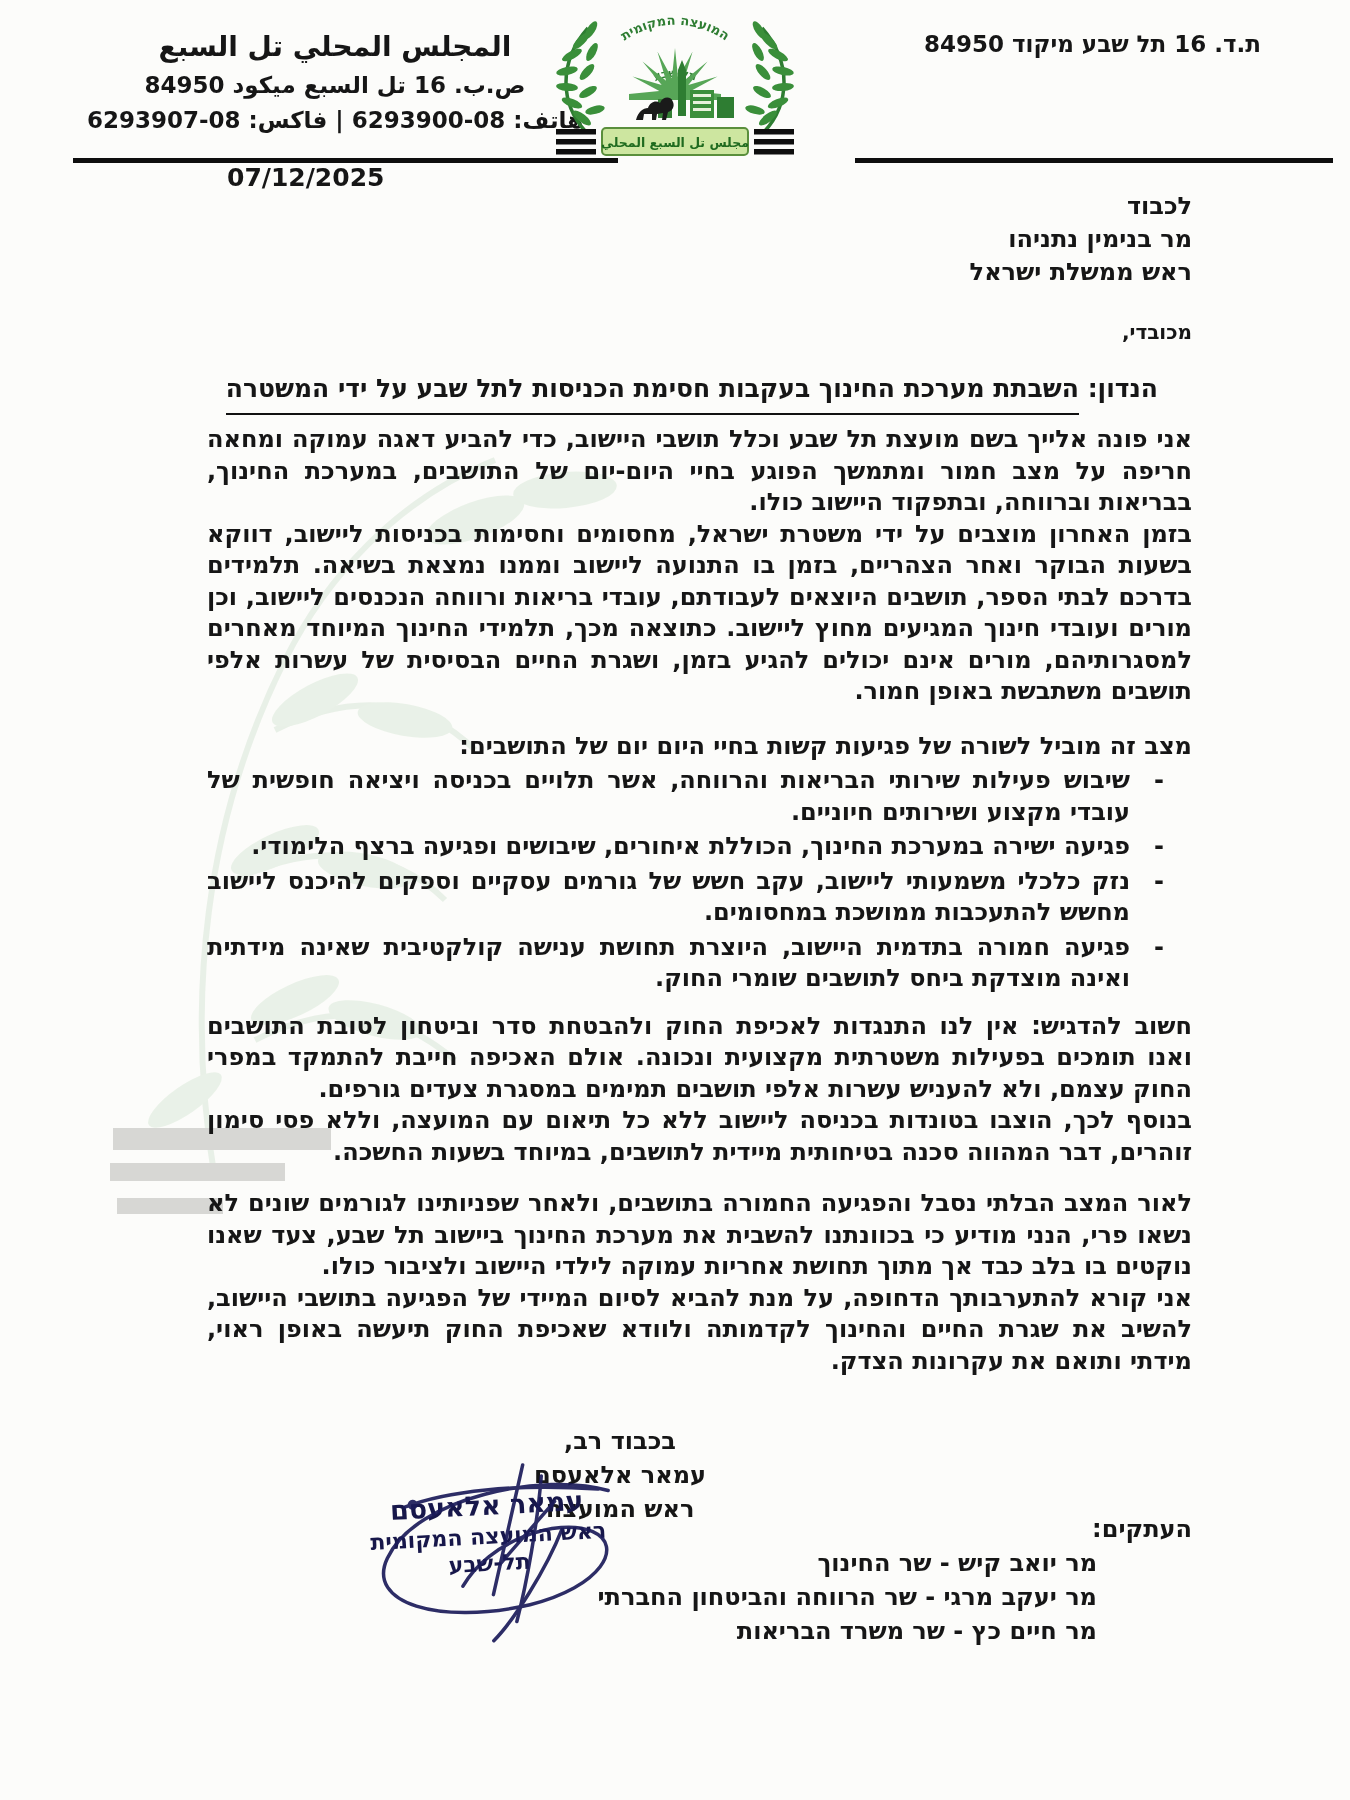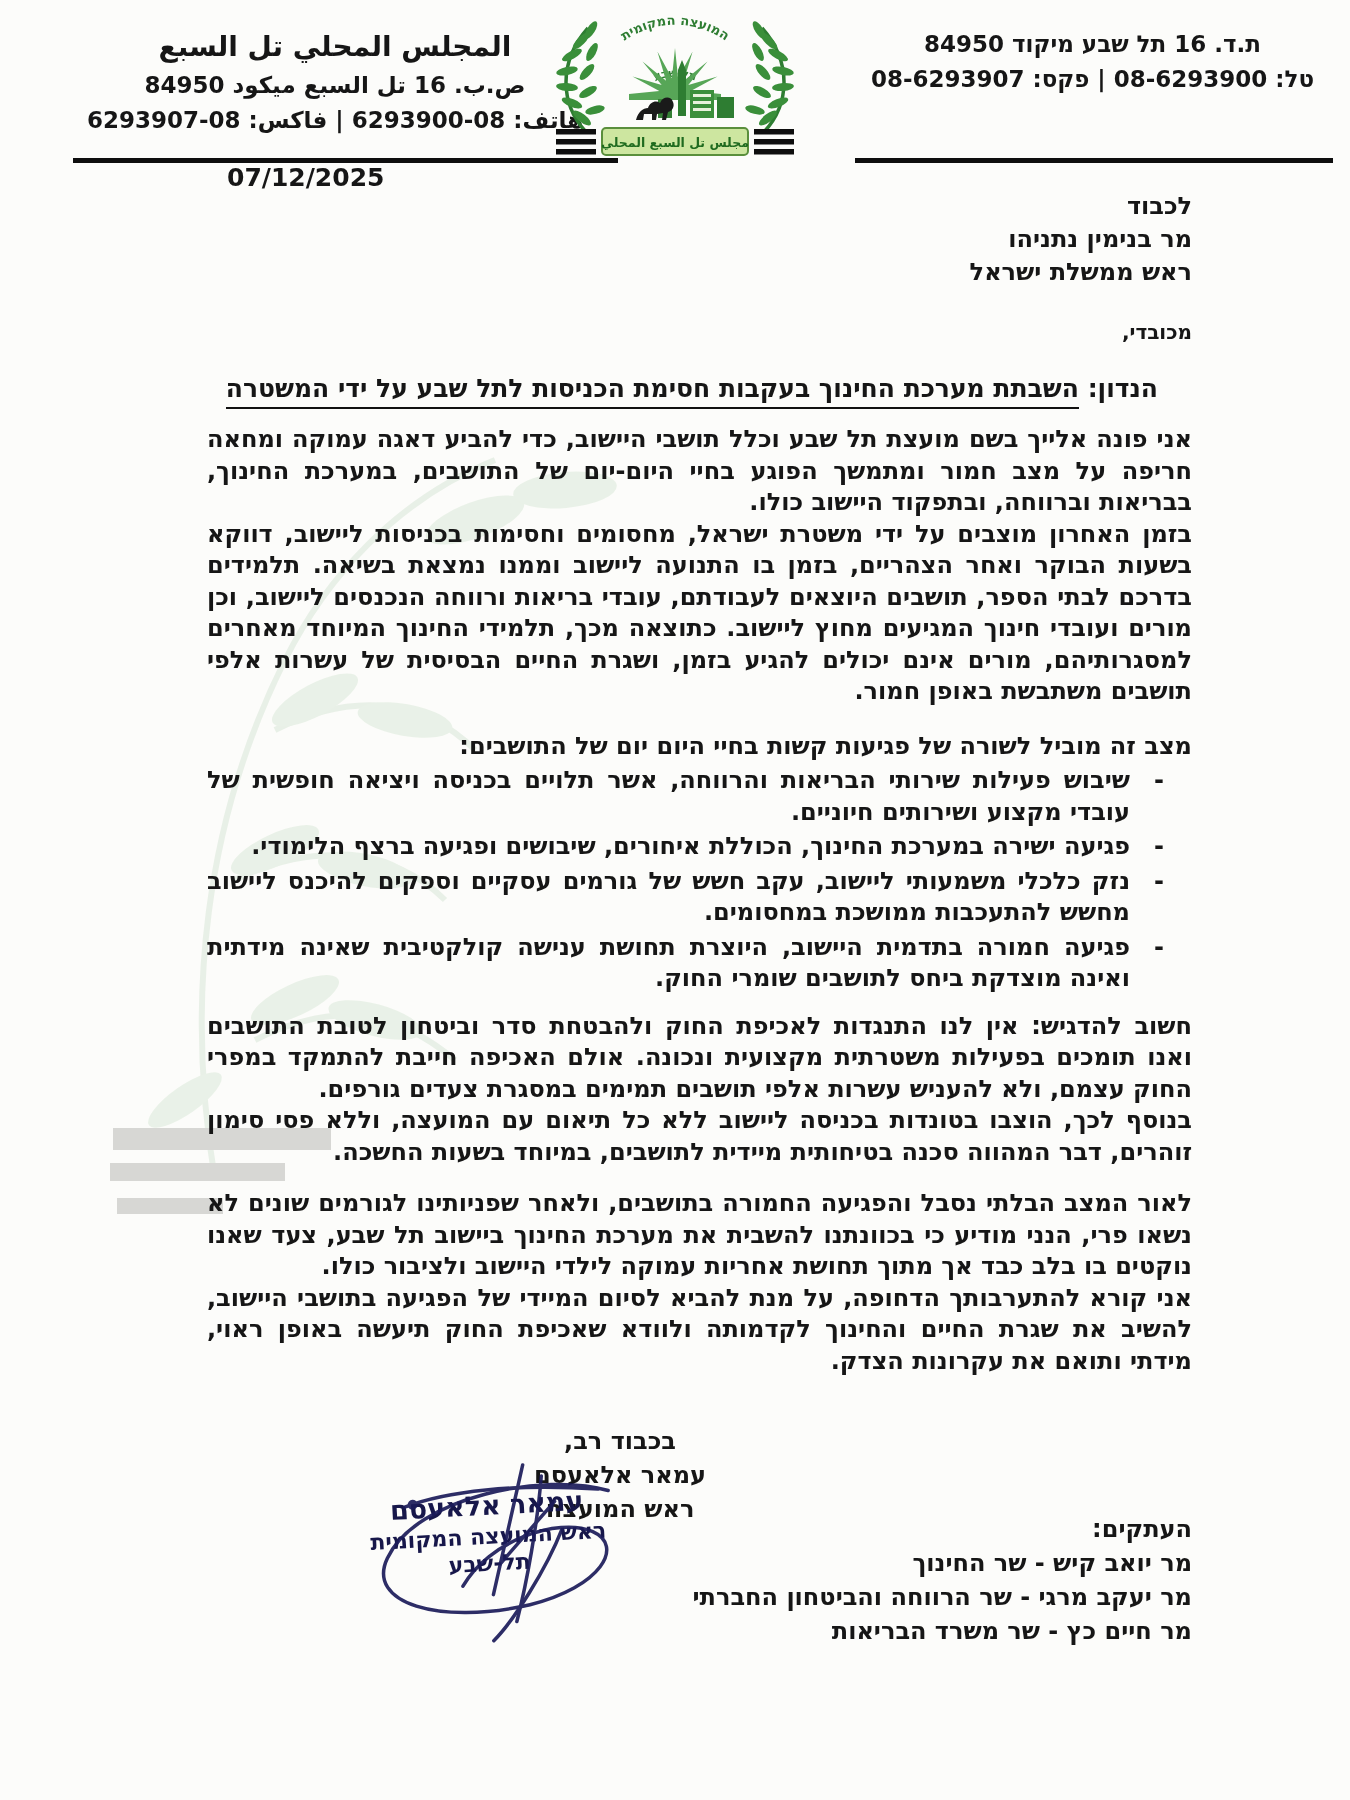--- a/index.html
+++ b/index.html
@@ -22,39 +22,39 @@
   .rule{position:absolute;height:5px;background:#0e0e0e;}
   .rule-right{top:158px;left:855px;width:478px;}
   .rule-left{top:158px;left:73px;width:545px;}
   .logo{position:absolute;top:2px;left:540px;width:270px;height:164px;}
   
   .date{position:absolute;top:163px;left:227px;font-size:25px;font-weight:600;direction:ltr;}
   .recipient{position:absolute;top:190px;right:158px;font-size:24px;font-weight:600;line-height:33px;text-align:right;}
   .greeting{position:absolute;top:320px;right:158px;font-size:20px;font-weight:600;margin-left:30px;}
   
   .subject{position:absolute;top:374px;right:192px;font-size:25px;font-weight:800;}
-  .subject .u{border-bottom:2.5px solid #111;padding-bottom:4px;}
+  .subject .u{border-bottom:2.5px solid #111;padding-bottom:10px;}
   
   .body{
     position:absolute;top:424px;right:158px;width:985px;
     font-size:24px;font-weight:600;line-height:31.5px;
     text-align:justify;text-align-last:right;
   }
   .body p{margin:0;}
   .gap-sm{margin-top:23px !important;}
   .gap-md{margin-top:16px !important;}
   .gap-lg{margin-top:20px !important;}
   ul.bullets{list-style:none;margin:2px 0 0;padding:0 62px 0 0;}
   ul.bullets li{position:relative;margin-top:3px;}
   ul.bullets li::before{content:"-";position:absolute;right:-34px;top:0;font-weight:700;}
   
   .closing{position:absolute;top:1424px;left:470px;width:300px;text-align:center;
            font-size:24px;font-weight:600;line-height:34px;}
   .copies{position:absolute;top:1512px;right:158px;font-size:24px;font-weight:600;line-height:34px;text-align:right;}
-  .copies .items{}
+  .copies .items{margin-right:95px;}
   .stamp{position:absolute;top:1462px;left:350px;width:310px;height:210px;transform:rotate(-3deg);}
   .stamp-text{position:absolute;top:26px;right:52px;text-align:center;color:#17174a;
               font-weight:800;line-height:1.25;}
   .stamp-text .l1{font-size:27px;}
   .stamp-text .l2{font-size:22px;}
   .stamp-text .l3{font-size:22px;}
   .stamp svg{position:absolute;top:-18px;left:0;}
   
   .watermark{position:absolute;top:400px;left:95px;opacity:.09;pointer-events:none;}
   .scan-bar{position:absolute;background:#d7d7d4;}
@@ -85,21 +85,20 @@
       <ellipse cx="470" cy="90" rx="52" ry="18" transform="rotate(-5 470 90)"></ellipse>
       <ellipse cx="90" cy="700" rx="44" ry="14" transform="rotate(-35 90 700)"></ellipse>
     </g>
   </svg>
   <div class="scan-bar sb1"></div>
   <div class="scan-bar sb2"></div>
   <div class="scan-bar sb3"></div>
 
   <div class="hdr-block hdr-he">
     <div class="hdr-line">ת.ד. 16 תל שבע מיקוד 84950</div>
-    <div class="hdr-line">טל: 08-6293900 | פקס: 08-6293907</div>
   </div>
 
   <div class="hdr-block hdr-ar">
     <div class="hdr-title">المجلس المحلي تل السبع</div>
     <div class="hdr-line">ص.ب. 16 تل السبع ميكود 84950</div>
     <div class="hdr-line">هاتف: 08-6293900 | فاكس: 08-6293907</div>
   </div>
 
   <div class="rule rule-right"></div>
   <div class="rule rule-left"></div>

